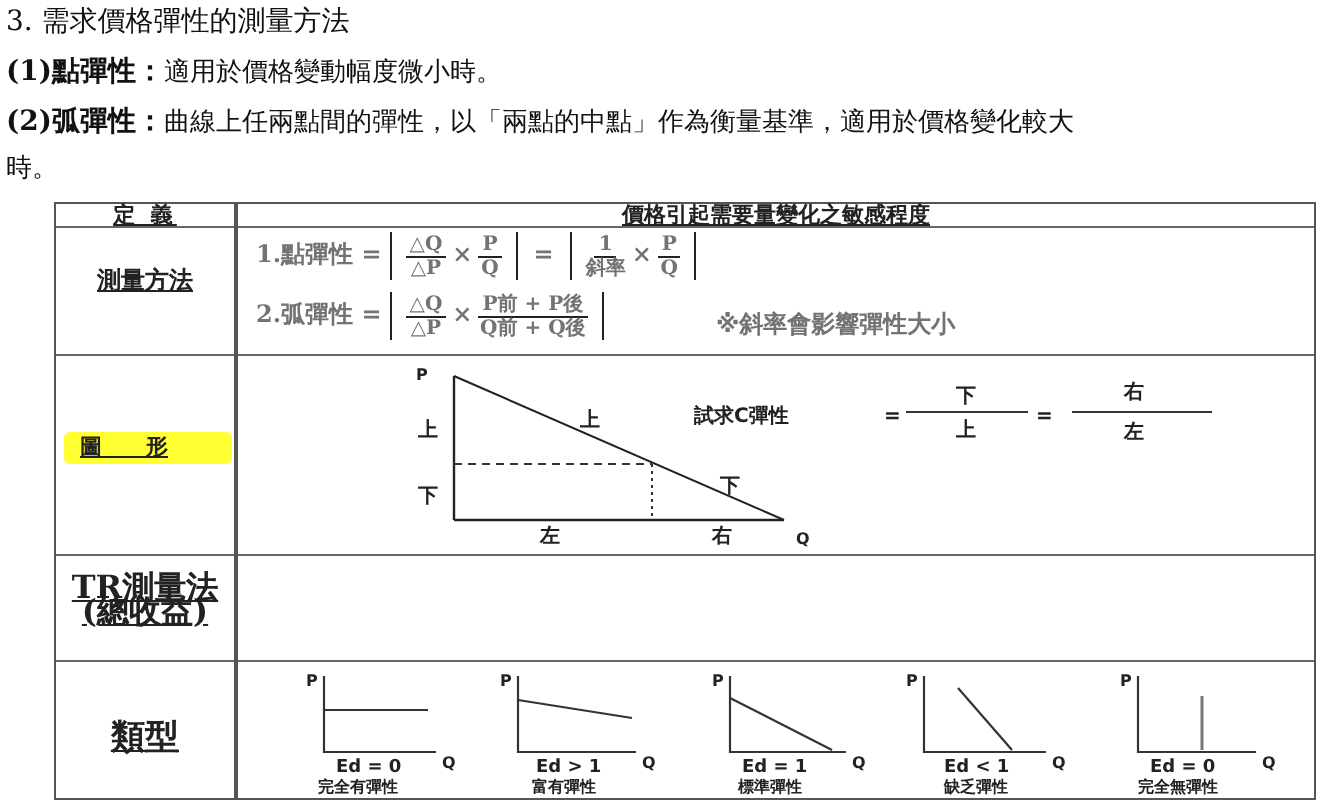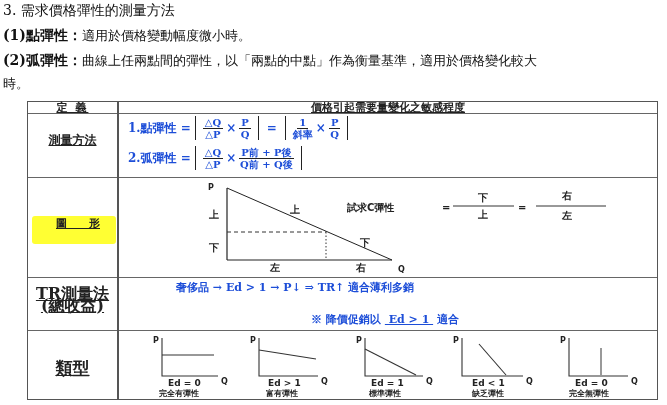--- a/index.html
+++ b/index.html
@@ -13,21 +13,21 @@
   .l3 { left:3px; top:75px; }
   .lbl { font-weight:bold; font-size:14px; }
   
   .tbl { position:absolute; left:27px; top:101px; width:631px; height:299px;
          border:1.5px solid #555; box-sizing:border-box; }
   .hline { position:absolute; left:0; right:0; height:0; border-top:1.5px solid #666; }
   .vline { position:absolute; top:0; bottom:0; width:0; border-left:2px solid #555; left:89px; }
   .cell { position:absolute; font-family:"DejaVu Sans", sans-serif; font-weight:bold;
           color:#222; font-size:12px; text-align:center;text-decoration:underline; }
   .txt { position:absolute; font-family:"DejaVu Serif", serif; font-weight:bold;
-         font-size:12px; color:#1d4ed8; white-space:nowrap;text-align:center; }
+         font-size:12px; color:#737373; white-space:nowrap;text-align:center; }
   .frac { display:inline-flex; flex-direction:column; align-items:center; vertical-align:middle;
           font-size:10px; line-height:11px; margin:0 3px; }
   .frac .num { border-bottom:1px solid #222; padding:0 2px; }
   .bar { display:inline-block; width:0; height:24px; border-left:1.2px solid #222;
          vertical-align:middle; margin:0 4px; }
   svg text { font-family:"DejaVu Sans", sans-serif; font-weight:bold; fill:#222; }
 </style>
 </head>
 <body>
 
@@ -70,22 +70,23 @@
   </div>
   <div class="txt" style="left:100px;top:44px">
     <span>2.弧彈性 =</span><span class="bar"></span><span class="frac">
         <span class="num">△Q</span>
         <span>△P</span>
       </span><span>×</span><span class="frac" style="font-size:10px">
         <span class="num">P前 + P後</span>
         <span>Q前 + Q後</span>
       </span><span class="bar"></span>
   </div>
+  <div class="txt" style="left:330px;top:52px;font-family:'DejaVu Sans',sans-serif;font-size:12px">※斜率會影響彈性大小</div>
 
-  <div class="cell" style="left:4px;width:84px;top:114px;height:28px;background:#ffff33;border-radius:3px;text-align:left;padding-left:24px;box-sizing:border-box;font-size:11px;white-space:pre">圖　　形</div>
+  <div class="cell" style="left:4px;width:84px;top:114px;height:16px;background:#ffff33;border-radius:3px;text-align:left;padding-left:8px;box-sizing:border-box;font-size:11px;white-space:pre">圖　　形</div>
   <svg style="position:absolute;left:0;top:0" width="631" height="299">
     <line x1="199" y1="86" x2="199" y2="158" stroke="#222" stroke-width="1.2"></line>
     <line x1="199" y1="158" x2="364" y2="158" stroke="#222" stroke-width="1.2"></line>
     <line x1="199" y1="86" x2="364" y2="158" stroke="#222" stroke-width="1"></line>
     <line x1="199" y1="130" x2="298" y2="130" stroke="#333" stroke-width="1" stroke-dasharray="4,3"></line>
     <line x1="298" y1="130" x2="298" y2="158" stroke="#333" stroke-width="1" stroke-dasharray="1.5,2"></line>
     <text x="180" y="88" font-size="8">P</text>
     <text x="370" y="170" font-size="8">Q</text>
     <text x="181" y="116" font-size="10">上</text>
     <text x="181" y="149" font-size="10">下</text>
@@ -100,24 +101,20 @@
     <text x="450" y="116" font-size="10">上</text>
     <text x="490" y="109" font-size="10">=</text>
     <line x1="508" y1="104" x2="578" y2="104" stroke="#333" stroke-width="1"></line>
     <text x="534" y="97" font-size="10">右</text>
     <text x="534" y="117" font-size="10">左</text>
   </svg>
 
   <div class="cell" style="left:0;width:89px;top:186px;font-size:16px;line-height:12px;font-family:'DejaVu Serif',serif">
     <div>TR測量法</div>
     <div>(總收益)</div>
-  </div>
-  <div class="txt" style="left:148px;top:178px;font-size:11px">奢侈品 → Ed &gt; 1 → P↓ ⇒ TR↑ 適合薄利多銷</div>
-  <div class="txt" style="left:283px;top:210px;font-size:11px">
-    <span>※ 降價促銷以</span><span style="text-decoration:underline;margin:0 4px"> Ed &gt; 1 </span><span>適合</span>
   </div>
 
   <div class="cell" style="left:0;width:89px;top:255px;font-size:17px">類型</div>
   <svg style="position:absolute;left:0;top:0" width="631" height="299">
     <g stroke="#333" stroke-width="1.1" fill="none">
       <polyline points="134,236 134,274 190,274"></polyline>
       <line x1="134" y1="253" x2="186" y2="253"></line>
       <polyline points="231,236 231,274 290,274"></polyline>
       <line x1="231" y1="248" x2="288" y2="257"></line>
       <polyline points="337,236 337,274 395,274"></polyline>

